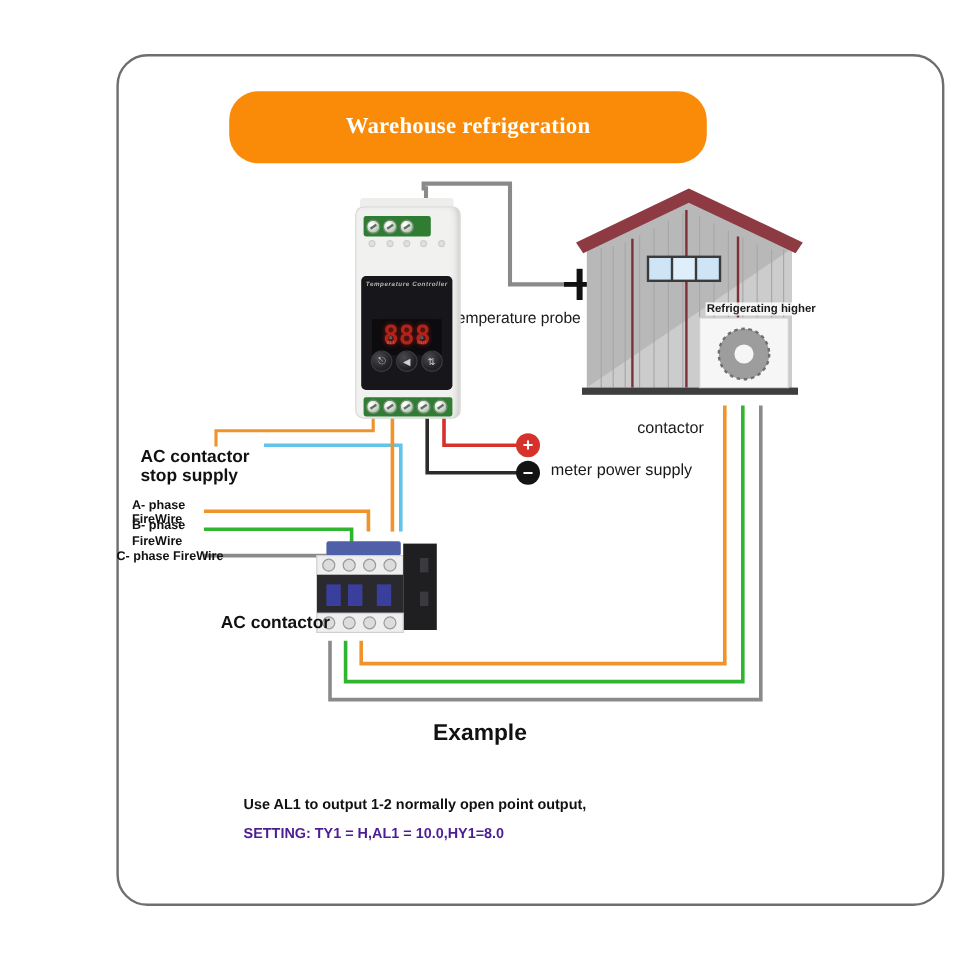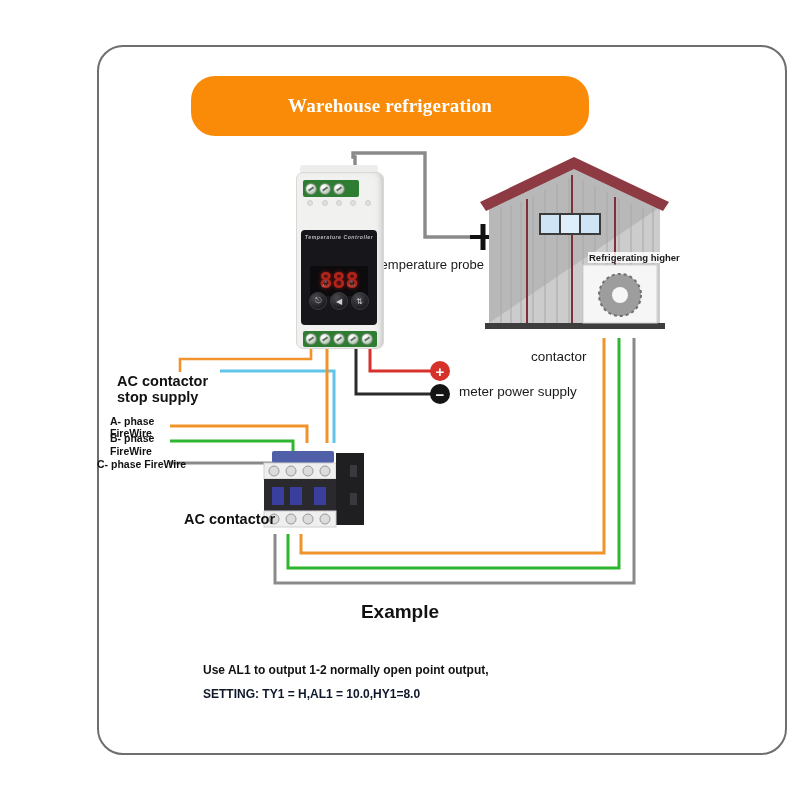--- a/index.html
+++ b/index.html
@@ -273,21 +273,21 @@
     left: 203px; top: 663px;
     font-size: 12px;
     font-weight: bold;
     color: #111;
   }
   .ex-l3 {
     position: absolute;
     left: 203px; top: 687px;
     font-size: 12px;
     font-weight: bold;
-    color: #0f172a;
+    color: #4c1d95;
   }
 
   
   .sym {
     position: absolute;
     width: 20px; height: 20px;
     border-radius: 50%;
     display: flex; align-items: center; justify-content: center;
     font-size: 15px;
     font-weight: bold;

